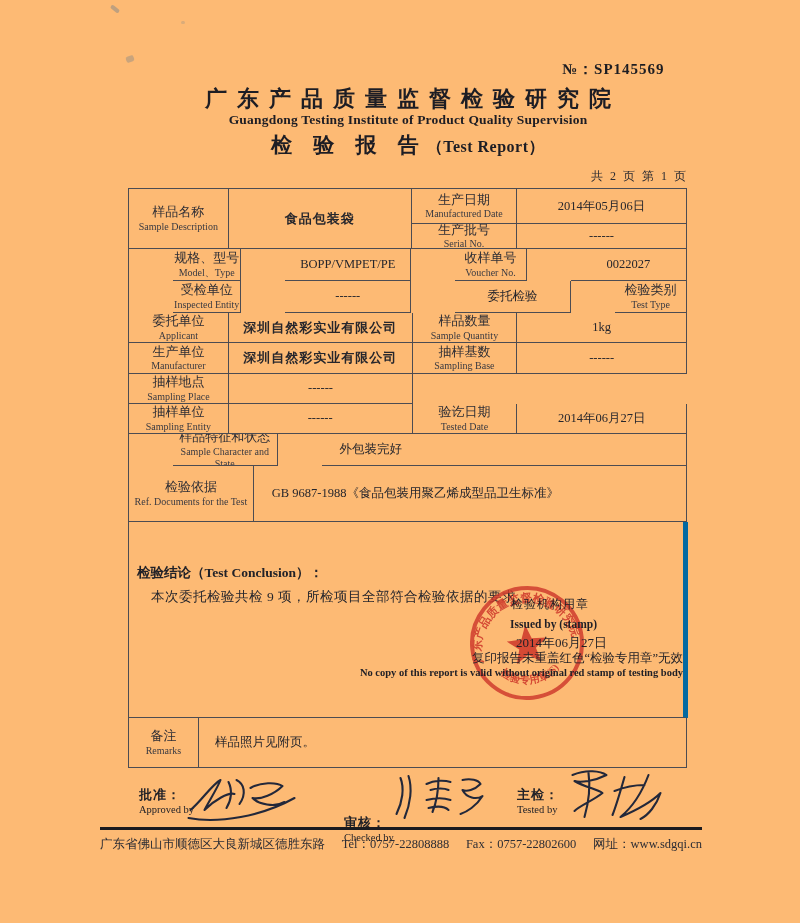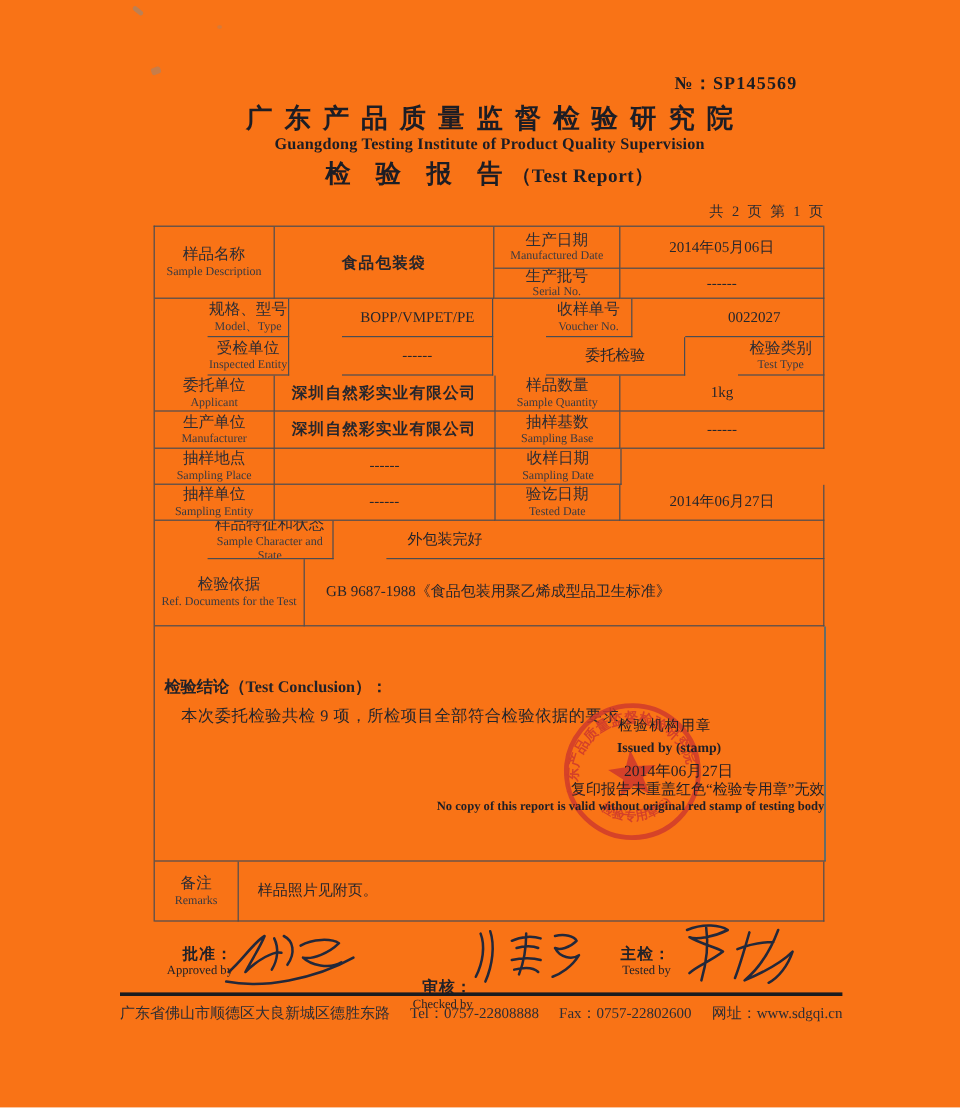--- a/index.html
+++ b/index.html
@@ -1,19 +1,19 @@
 <!DOCTYPE html>
 <html><head>
 <meta charset="utf-8">
 <style>
   * { margin:0; padding:0; box-sizing:border-box; }
   html,body { background:#ffffff; }
   body { font-family:"Liberation Serif","DejaVu Serif",serif; color:#2a2a30; }
   .page {
-    position:relative; width:800px; height:923px; background:#f97316; overflow:hidden;font-family:Liberation Serif, serif;
+    position:relative; width:800px; height:923px; background:#fdba74; overflow:hidden;font-family:Liberation Serif, serif;
   }
 
   
   .report-no { position:absolute; left:562px; top:60px; font-size:15px; font-weight:bold; letter-spacing:1px; color:#1d1d22; }
   .hdr { position:absolute; left:8px; width:800px; text-align:center; color:#1d1d24; }
   .org-cn { top:84px; font-size:22px; font-weight:bold; letter-spacing:10px; text-indent:10px; }
   .org-en { top:112px; font-size:13.5px; font-weight:bold; letter-spacing:.2px; }
   .report-title { top:131px; font-size:21px; font-weight:bold; }
   .report-title .cn-part { letter-spacing:8px; }
   .report-title .en-part { font-size:16px; letter-spacing:.5px; }
@@ -28,33 +28,33 @@
   .cr-lab { width:70px; } .cr-val { width:489px; align-items:flex-start; padding-left:16px; text-align:left; }
   .h60 { height:60px;justify-content:center; } .h35 { height:35px; } .h25 { height:25px; } .h32 { height:32px;margin-left:44px; }
   .h30 { height:30px; } .h31 { height:31px; } .h56 { height:56px; } .h50 { height:50px; }
   .colstack { display:flex; flex-direction:column; width:275px; }
   .lab .cn { font-size:13px; color:#2d2d34; line-height:1.25; }
   .lab .en { font-size:10px; color:#3a3a41; line-height:1.2; }
   .val { font-size:12.5px; color:#26262c; }
   .val-strong { font-weight:bold; font-size:13px; letter-spacing:1px; }
 
   
-  .concl { position:relative; width:559px; height:196px; border-right:1px solid #0369a1; border-bottom:1px solid #4c4c52; }
+  .concl { position:relative; width:559px; height:196px; border-right:5px solid #0369a1; border-bottom:1px solid #4c4c52; }
   .concl-heading { position:absolute; left:8px; top:42px; font-size:13.5px; font-weight:bold; color:#222228; }
   .concl-body { position:absolute; left:22px; top:66px; font-size:13.5px; color:#26262c; letter-spacing:.5px; }
   .stamp-wrap { position:absolute; left:338px; top:60px; width:120px; height:122px; transform:rotate(-6deg); opacity:.88; }
   .stamp-line { position:absolute; font-size:12px; color:#1f1f26; white-space:nowrap; }
   .sl1 { right:94px; top:74px; letter-spacing:1px; }
   .sl2 { right:86px; top:96px; font-size:11.5px; font-weight:bold; }
   .sl3 { right:76px; top:112px; font-size:13px; }
   .sl4 { right:0px;  top:128px; font-size:12.5px; }
   .sl5 { right:0px;  top:145px; font-size:10.5px; font-weight:bold;margin-left:32px; }
 
   
-  .sig-label { position:absolute; text-align:right; color:#222228; }
+  .sig-label { position:absolute; text-align:left; color:#222228; }
   .sig-label .cn { font-size:13px; font-weight:bold; letter-spacing:1px; }
   .sig-label .en { font-size:10.5px; font-weight:normal; }
   .sig-svg { position:absolute; }
   .sig-svg path { fill:none; stroke:#23283a; stroke-width:2.1; stroke-linecap:round; stroke-linejoin:round; }
 
   
   .footer-rule { position:absolute; left:100px; top:827px; width:602px; height:3px; background:#1b1b1f; }
   .footer-text { position:absolute; left:100px; top:836px; width:602px; display:flex; justify-content:space-between; font-size:12.5px; color:#2d2d34; white-space:nowrap; }
 
   
@@ -157,24 +157,20 @@
       </div>
       <div class="cell val c4 h31">------</div>
     </div>
 
     <div class="trow">
       <div class="cell lab c1 h30">
         <div class="cn">抽样地点</div>
         <div class="en">Sampling Place</div>
       </div>
       <div class="cell val c2 h30">------</div>
-      <div class="cell lab c3 h30">
-        <div class="cn">收样日期</div>
-        <div class="en">Sampling Date</div>
-      </div>
     </div>
 
     <div class="trow">
       <div class="cell lab c1 h30">
         <div class="cn">抽样单位</div>
         <div class="en">Sampling Entity</div>
       </div>
       <div class="cell val c2 h30">------</div>
       <div class="cell lab c3 h30">
         <div class="cn">验讫日期</div>

